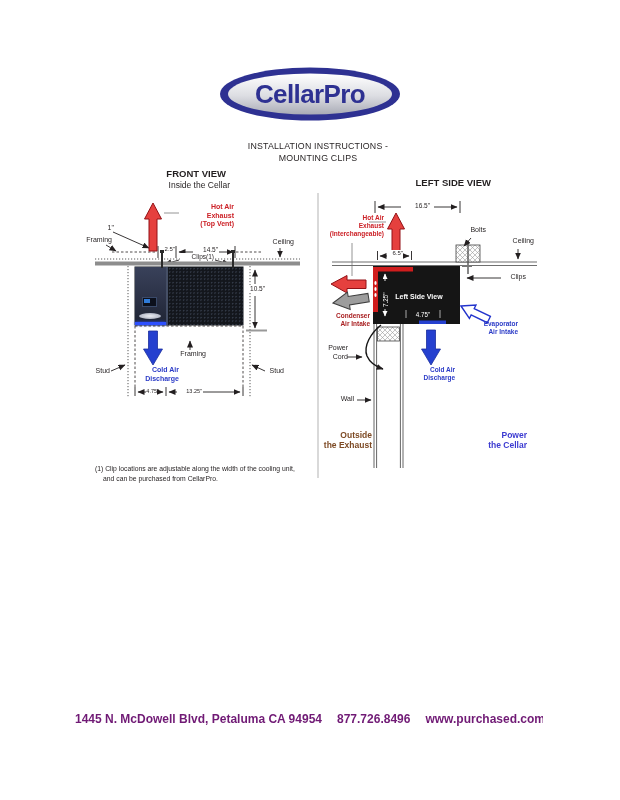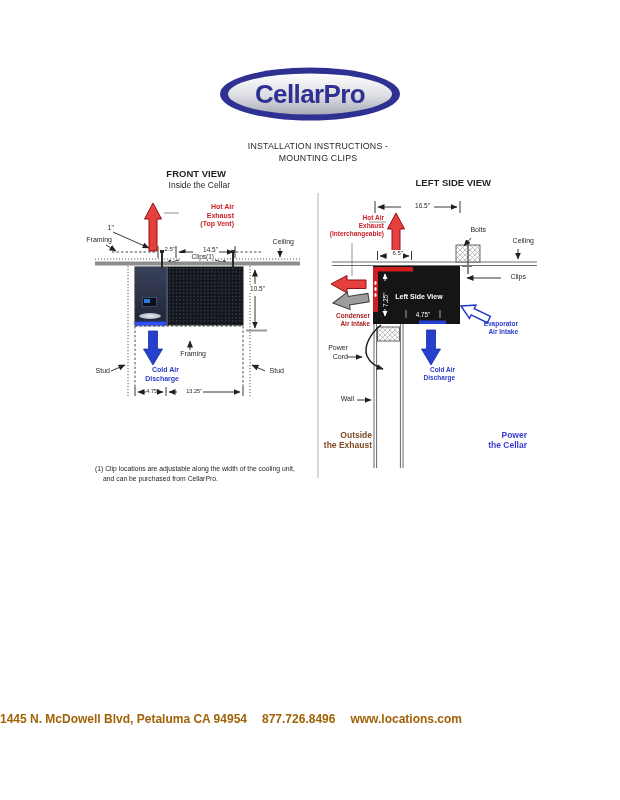--- a/index.html
+++ b/index.html
@@ -27,22 +27,22 @@
   .unit-display{position:absolute;left:7px;top:30px;width:13px;height:8px;background:#0c101c;border:1px solid #3a4a6a}
   .unit-display::after{content:"";position:absolute;left:1px;top:1px;width:6px;height:4px;background:#2f7bd9}
   .unit-logo{position:absolute;left:4px;top:46px;width:22px;height:6px;border-radius:50%;
              background:radial-gradient(#eceef3,#9aa0b4)}
   .unit-glow{position:absolute;left:0;bottom:0;width:31px;height:3px;background:#2d50ff;box-shadow:0 0 3px #2d50ff}
   .unit-grille{flex:1;background-color:#13161c;border-left:2px solid #454f66;
                background-image:radial-gradient(circle at 1.5px 1.5px,#343b49 30%,rgba(0,0,0,0) 34%);
                background-size:3.5px 3.5px}
   .footnote{position:absolute;left:95px;top:464px;font-size:6.8px;line-height:9.5px;z-index:5;text-align:left}
   .fn2{padding-left:8px}
-  .footer{position:absolute;left:0;top:712px;width:620px;display:flex;justify-content:flex-start;gap:15px;
-          font-size:12px;font-weight:bold;color:#a16207;z-index:5}
+  .footer{position:absolute;left:0;top:712px;width:620px;display:flex;justify-content:center;gap:15px;
+          font-size:12px;font-weight:bold;color:#701a75;z-index:5}
 </style>
 </head>
 <body>
 
 <div class="page">
 
   <div class="logo">
     <svg width="188" height="56" viewBox="0 0 188 56">
       <defs>
         <linearGradient id="lg" x1="0" y1="0" x2="0" y2="1">
@@ -211,16 +211,16 @@
 the Cellar</div>
 
   <div class="footnote">
     <div>(1) Clip locations are adjustable along the width of the cooling unit,</div>
     <div class="fn2">and can be purchased from CellarPro.</div>
   </div>
 
   <div class="footer">
     <span>1445 N. McDowell Blvd, Petaluma CA 94954</span>
     <span>877.726.8496</span>
-    <span>www.locations.com</span>
+    <span>www.purchased.com</span>
   </div>
 
 </div>
 
 </body></html>

